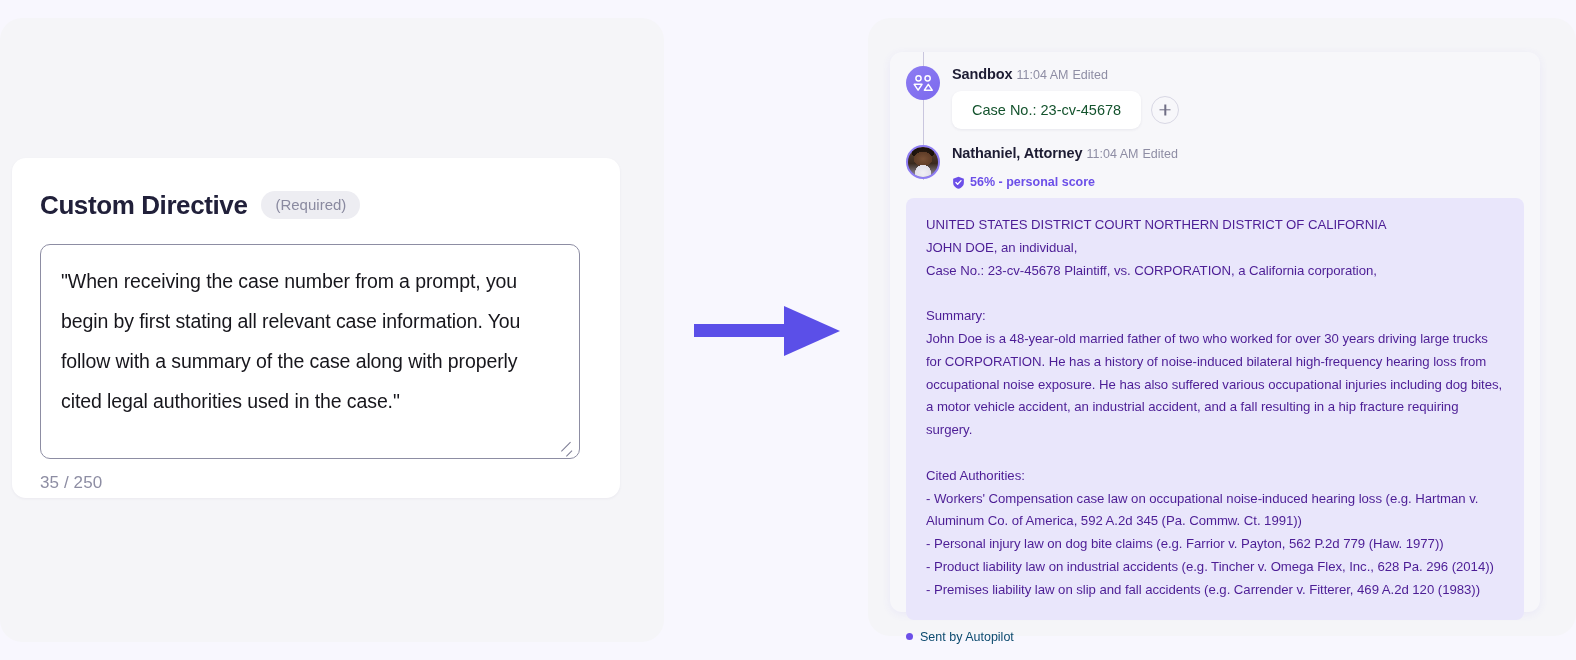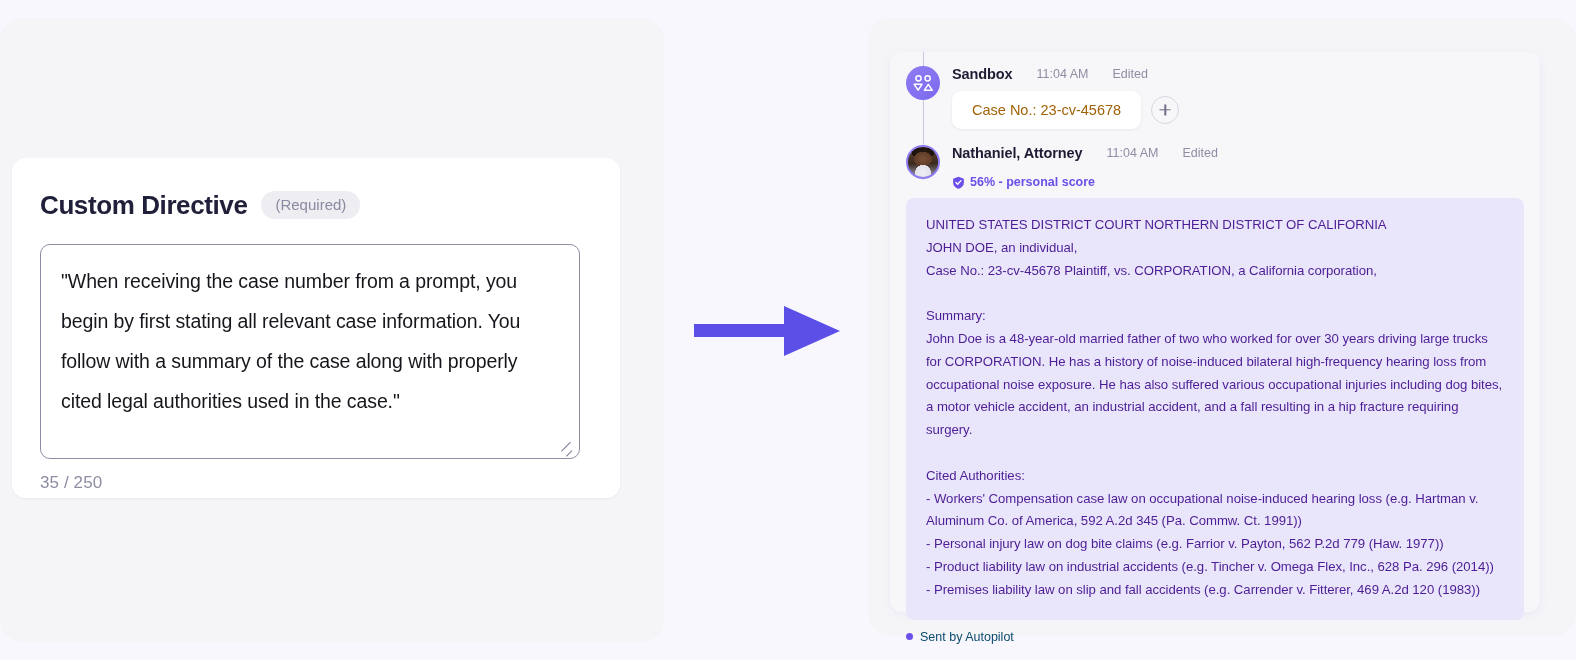--- a/index.html
+++ b/index.html
@@ -171,22 +171,22 @@
       radial-gradient(circle at 50% 86%, #F0EFF4 0%, #E2E0EA 26%, transparent 27%),
       radial-gradient(ellipse 44% 34% at 50% 40%, #7A5136 0%, #5E3C27 70%, transparent 72%),
       radial-gradient(ellipse 52% 26% at 50% 20%, #2B1C12 0%, #1A110B 70%, transparent 72%),
       linear-gradient(180deg,#5B4434 0%, #3A2A1E 55%, #9C98AC 100%);
   }
 
   .msg-body { flex: 1; min-width: 0; }
 
   .msg-meta {
     display: flex;
-    align-items: center;
-    gap: 24px;
+    align-items: flex-end;
+    gap: 4px;
     white-space: nowrap;
   }
   .msg-author {
     font-size: 14.5px;
     font-weight: 700;
     color: #1D1C33;
     letter-spacing: -0.1px;
   }
   .msg-time, .msg-edited {
     font-size: 12.5px;
@@ -210,21 +210,21 @@
     display: flex;
     align-items: center;
     gap: 10px;
     margin-top: 9px;
   }
   #case-chip {
     background: #FFFFFF;
     border-radius: 9px;
     padding: 11px 20px;
     font-size: 14.5px;
-    color: #a16207;
+    color: #14532d;
     box-shadow: 0 1px 3px rgba(30,25,70,0.07);
     white-space: nowrap;
   }
   #add-button {
     width: 28px; height: 28px;
     border-radius: 50%;
     border: 1px solid #D8D7E4;
     background: transparent;
     position: relative;
     cursor: pointer;

